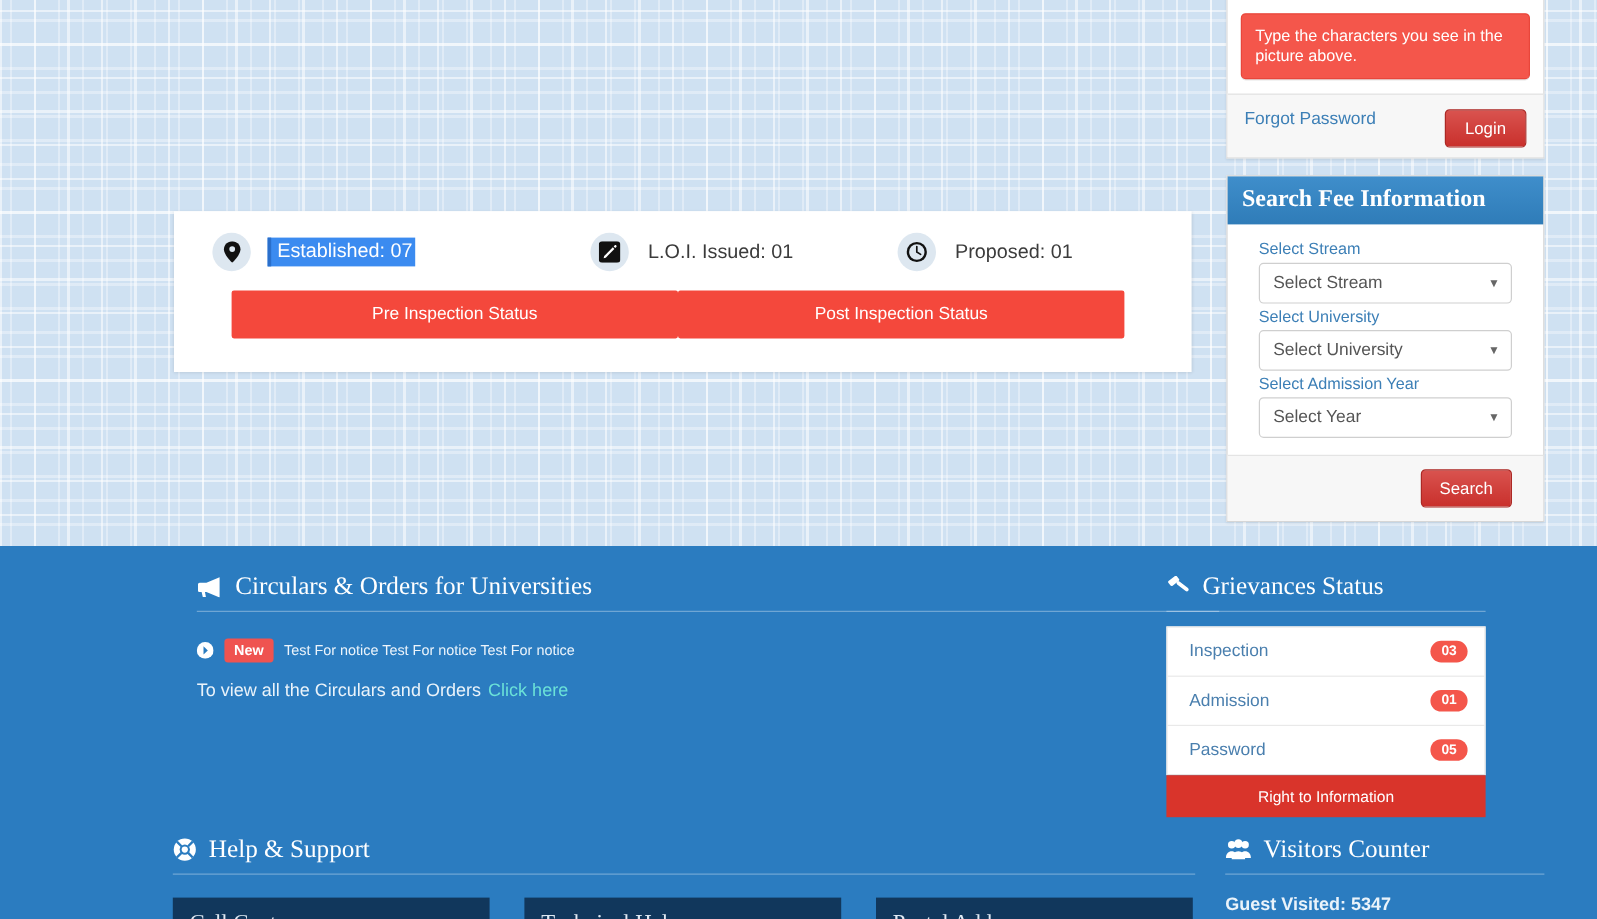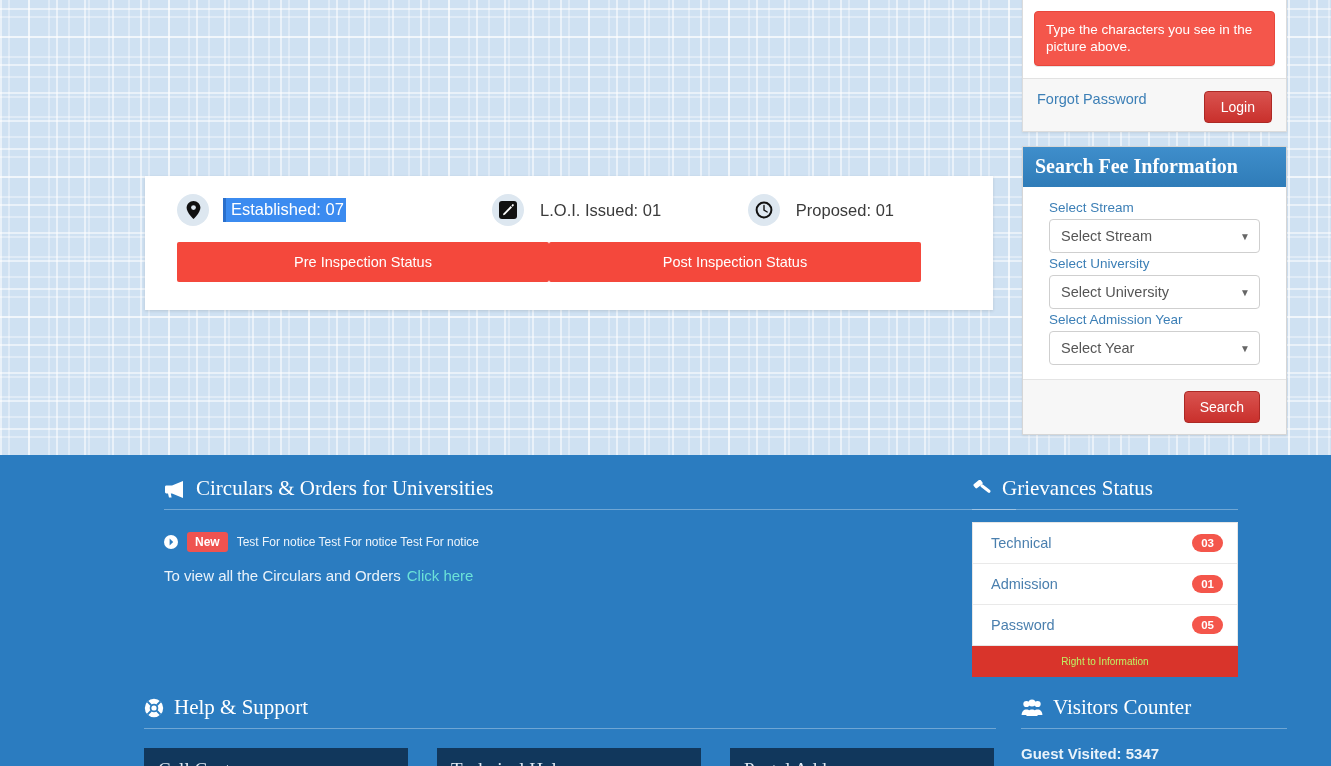--- a/index.html
+++ b/index.html
@@ -123,21 +123,21 @@
   }
   .stat-icon svg { display:block; }
   .stat-text {
     font-size: 16.5px; color: #3b3b3b; margin-left: 16px; white-space: nowrap;
   }
   .stat-text.selected {
     background: #3b8bf0; color: #fff;
     border-left: 3px solid #2a6fcb;
     padding: 2px 2px 3px 5px; margin-left: 14px;
   }
-  .stats-buttons { display: flex; padding: 16px 32px 0 32px; }
+  .stats-buttons { display: flex; padding: 16px 32px 0 48px; }
   .btn-flat-red {
     background: #f4483c; color: #fff;
     border: none; border-radius: 2px;
     font-size: 14.5px; padding: 12px 0; cursor: pointer;
     text-align: center;
   }
   .btn-pre { width: 372px; }
   .btn-post { width: 372px; }
 
   
@@ -200,22 +200,22 @@
     cursor: pointer;
   }
   .griev-item:last-child { border-bottom: none; }
   .griev-badge {
     background: #f4564b; color: #fff;
     font-size: 11.5px; font-weight: bold;
     border-radius: 9px; padding: 3px 9px;
   }
   .btn-rti {
     display: block; width: 100%;
-    background: #d9342b; color: #bef264;
-    border: none; font-size: 10px; padding: 10px 0;
+    background: #d9342b; color: #ffffff;
+    border: none; font-size: 13px; padding: 10px 0;
     cursor: pointer;
   }
   .visitors-abs { position: absolute; left: 1021px; top: 240px; width: 266px; }
   .guest-text { color: #eaf3fa; font-size: 15px; font-weight: bold; margin-top: 16px; }
 
   .ic { display:block; }
 </style>
 </head>
 <body>
 
@@ -400,21 +400,21 @@
           <span>
             <svg class="ic" width="20" height="18" viewBox="0 0 20 18">
               <rect x="1.5" y="1.5" width="9" height="5.2" rx="1.4" fill="#fff" transform="rotate(-38 6 4)"></rect>
               <rect x="7.5" y="7" width="12" height="3.1" rx="1.5" fill="#fff" transform="rotate(38 13.5 8.5)"></rect>
             </svg>
           </span>
           <span>Grievances Status</span>
         </div>
         <div class="griev-list">
           <div class="griev-item">
-            <span>Technical</span>
+            <span>Inspection</span>
             <span class="griev-badge">03</span>
           </div>
           <div class="griev-item">
             <span>Admission</span>
             <span class="griev-badge">01</span>
           </div>
           <div class="griev-item">
             <span>Password</span>
             <span class="griev-badge">05</span>
           </div>

